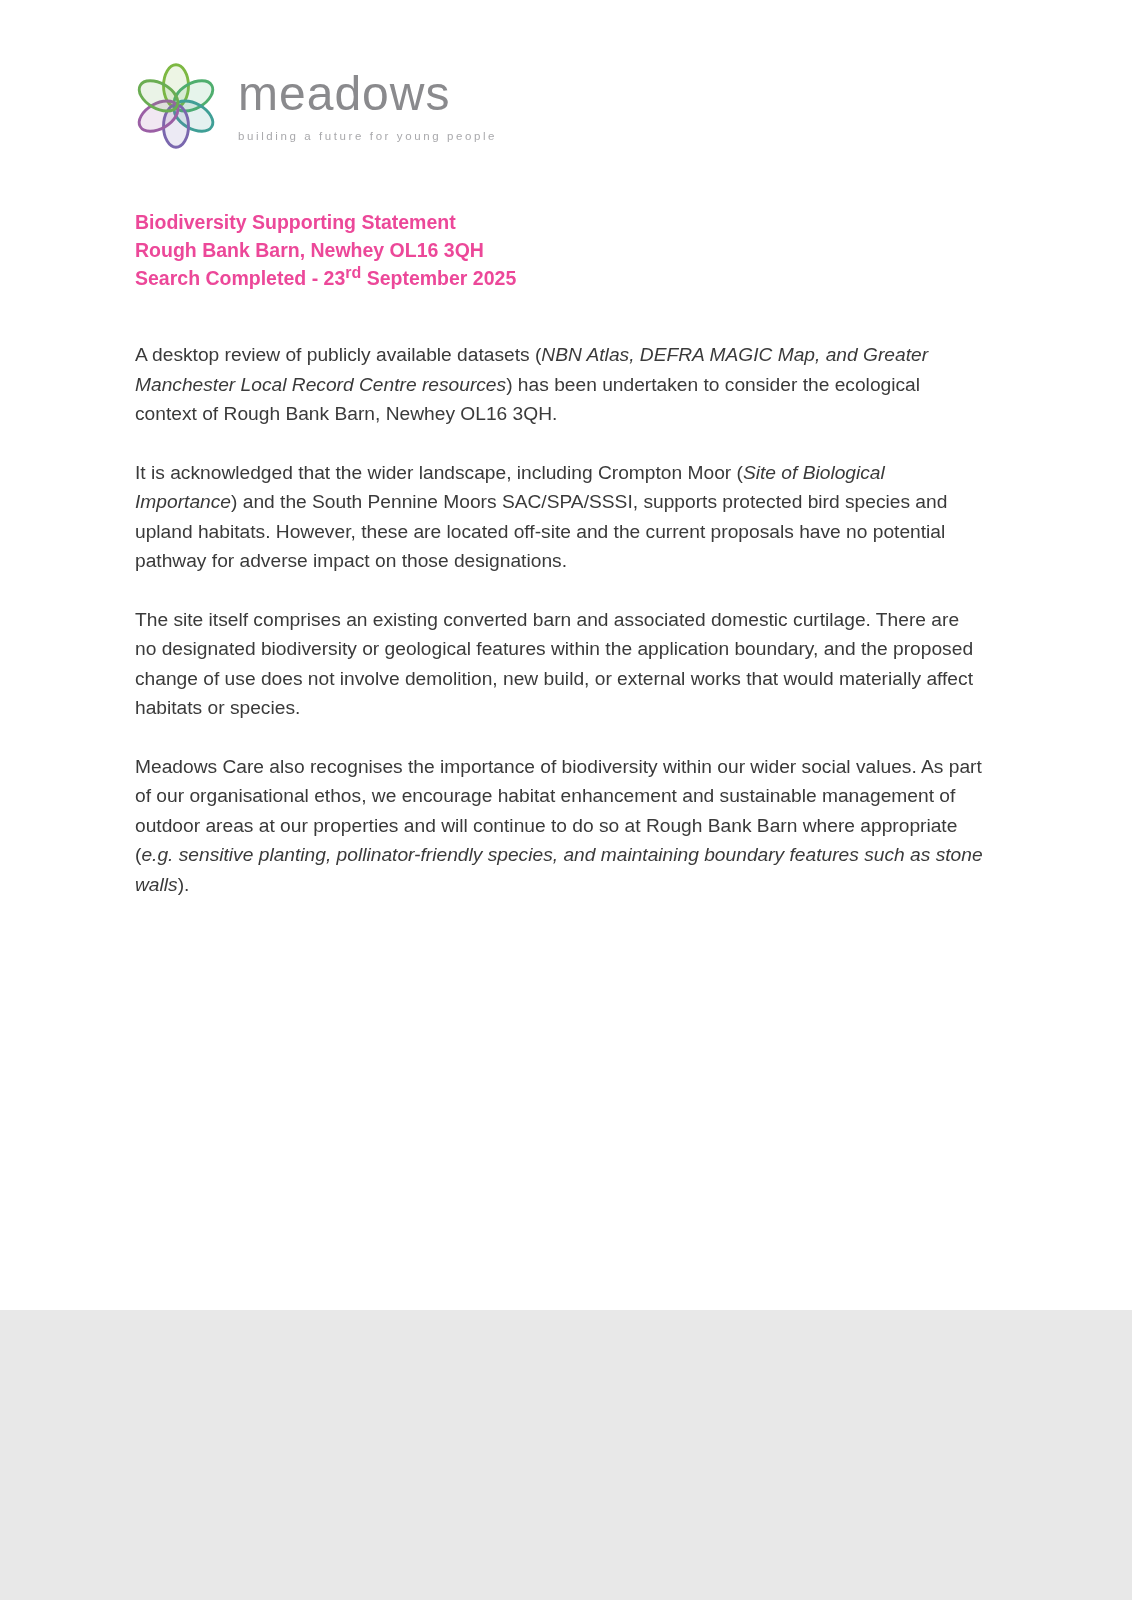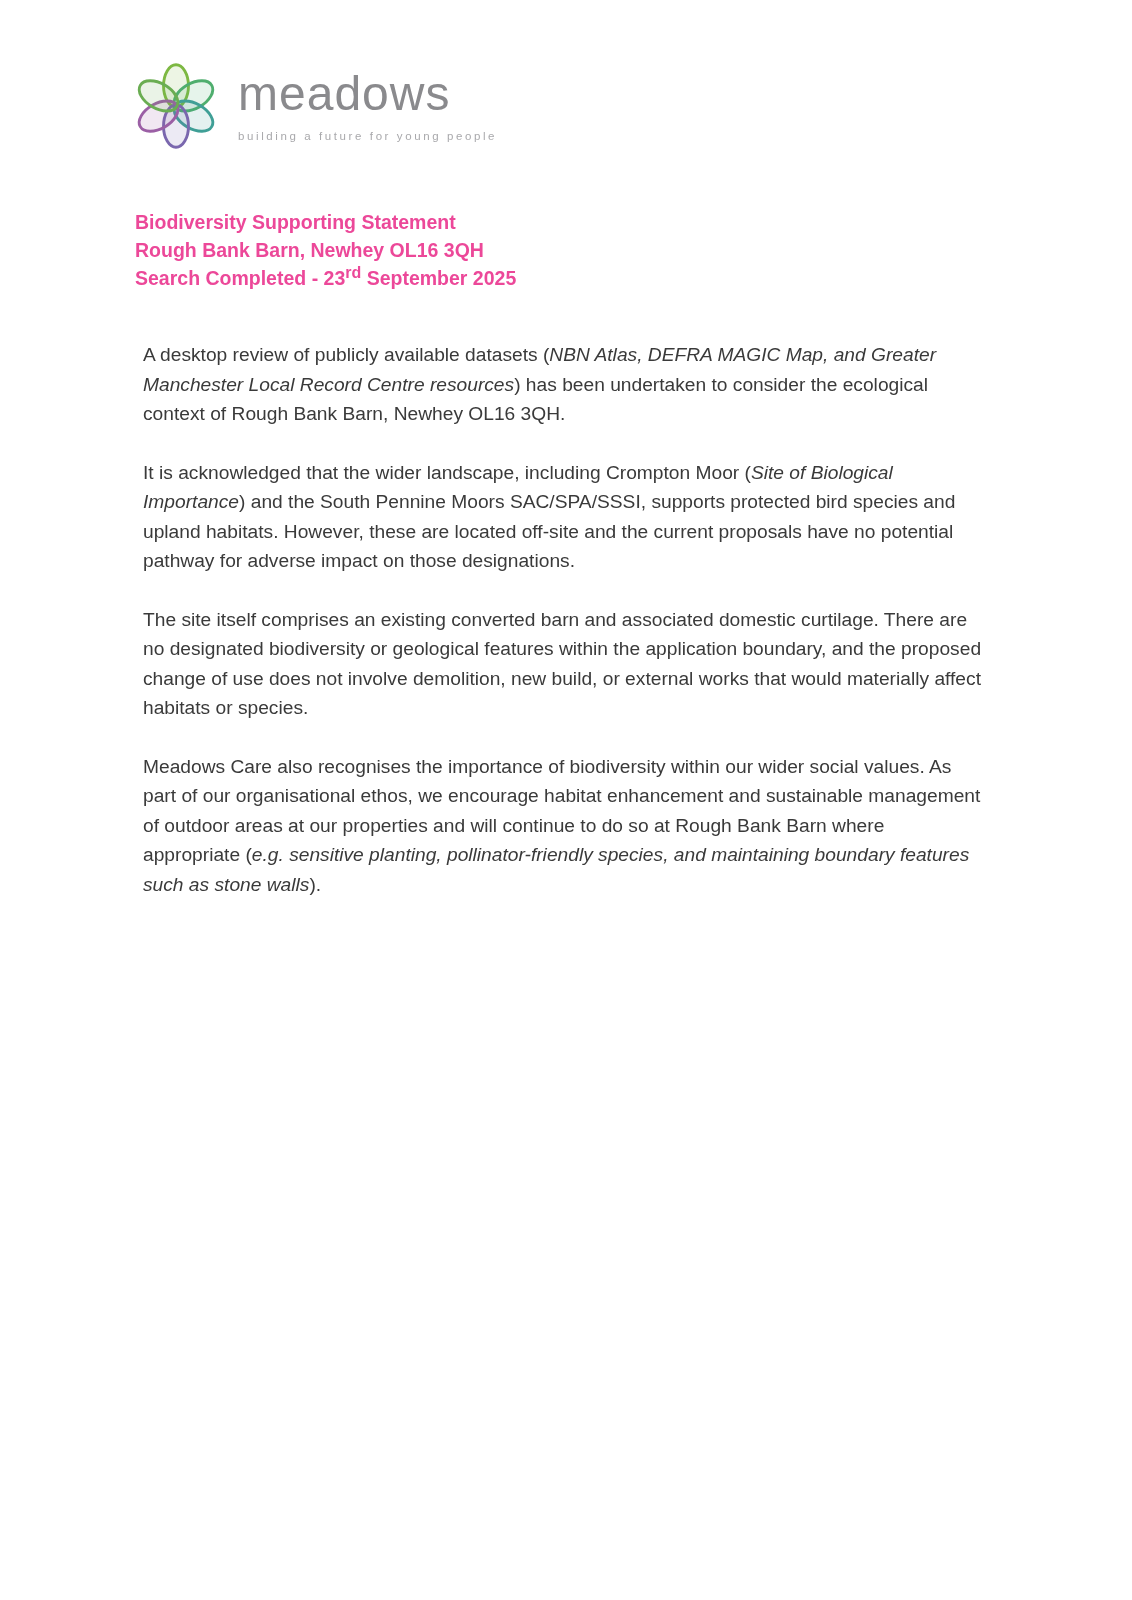--- a/index.html
+++ b/index.html
@@ -1,19 +1,19 @@
 <!DOCTYPE html>
 <html><head>
 <meta charset="utf-8">
 <style>
   html, body { margin: 0; padding: 0; background: #e8e8e8; }
   .page {
     position: relative;
     width: 1132px;
-    height: 1600px;
+    height: 1310px;
     margin: 0 auto;
     background: #ffffff;
     font-family: "Liberation Sans", sans-serif;
     color: #3a3a3a;
     overflow: hidden;
     box-sizing: border-box;
   }
   .logo {
     position: absolute;
     top: 58px;
@@ -54,21 +54,21 @@
   }
   .doc-body {
     position: absolute;
     top: 340px;
     left: 135px;
     right: 148px;
     font-size: 19.2px;
     line-height: 29.5px;
     color: #3a3a3a;
   }
-  .doc-body p { margin: 0 0 29px 8px; }
+  .doc-body p { margin: 0 0 29px 0; }
   .italic { font-style: italic; }
 </style>
 </head>
 <body>
 
 <div class="page">
 
   <div class="logo">
     <svg class="flower" viewBox="0 0 100 100" aria-hidden="true">
       <g id="petals">

